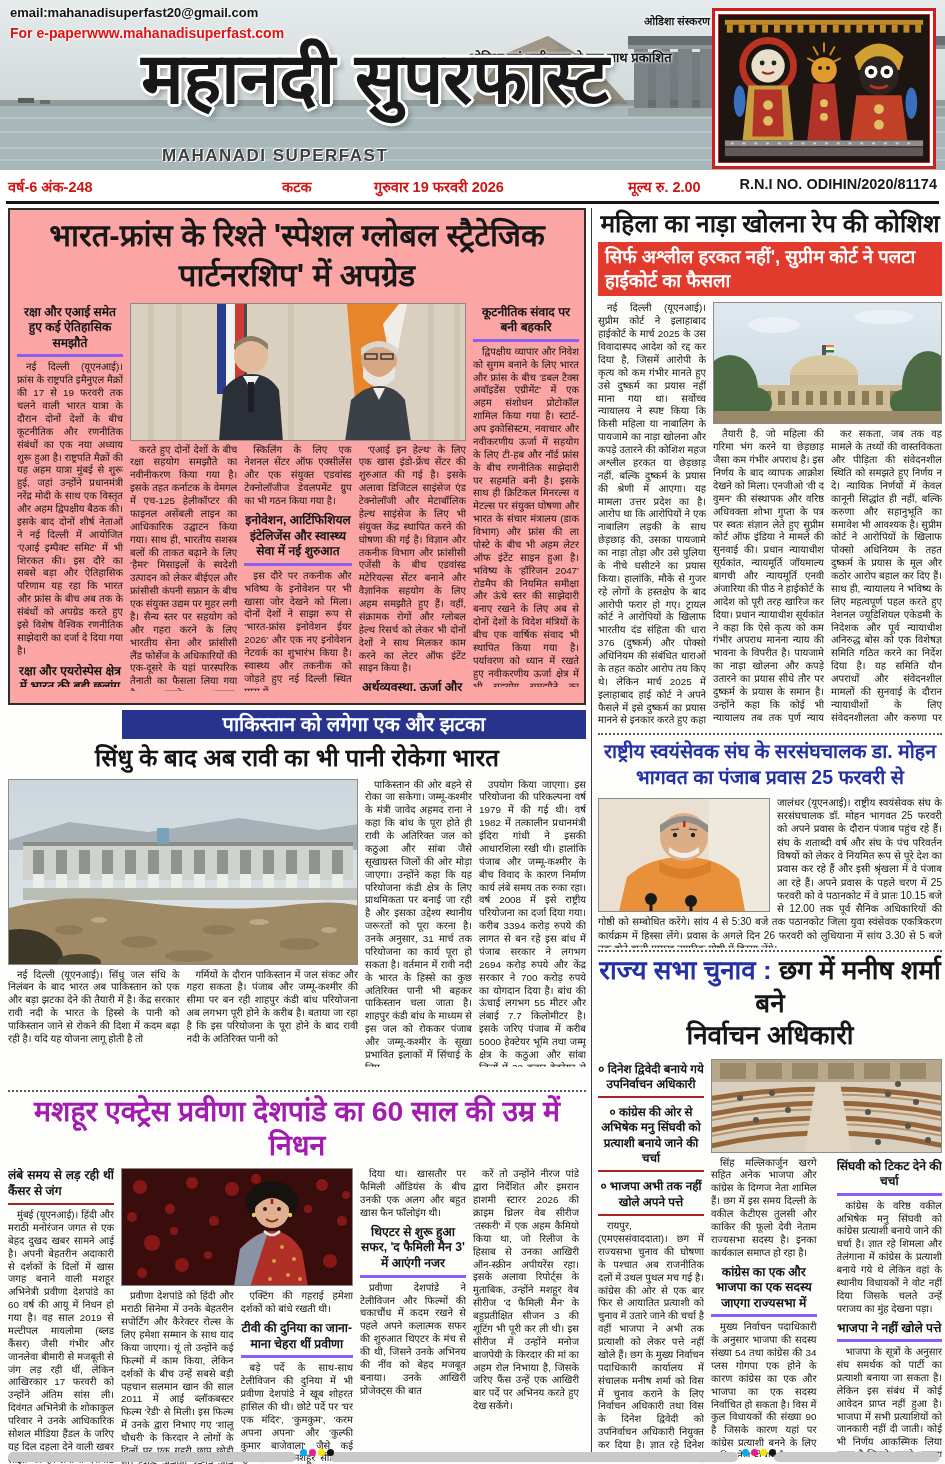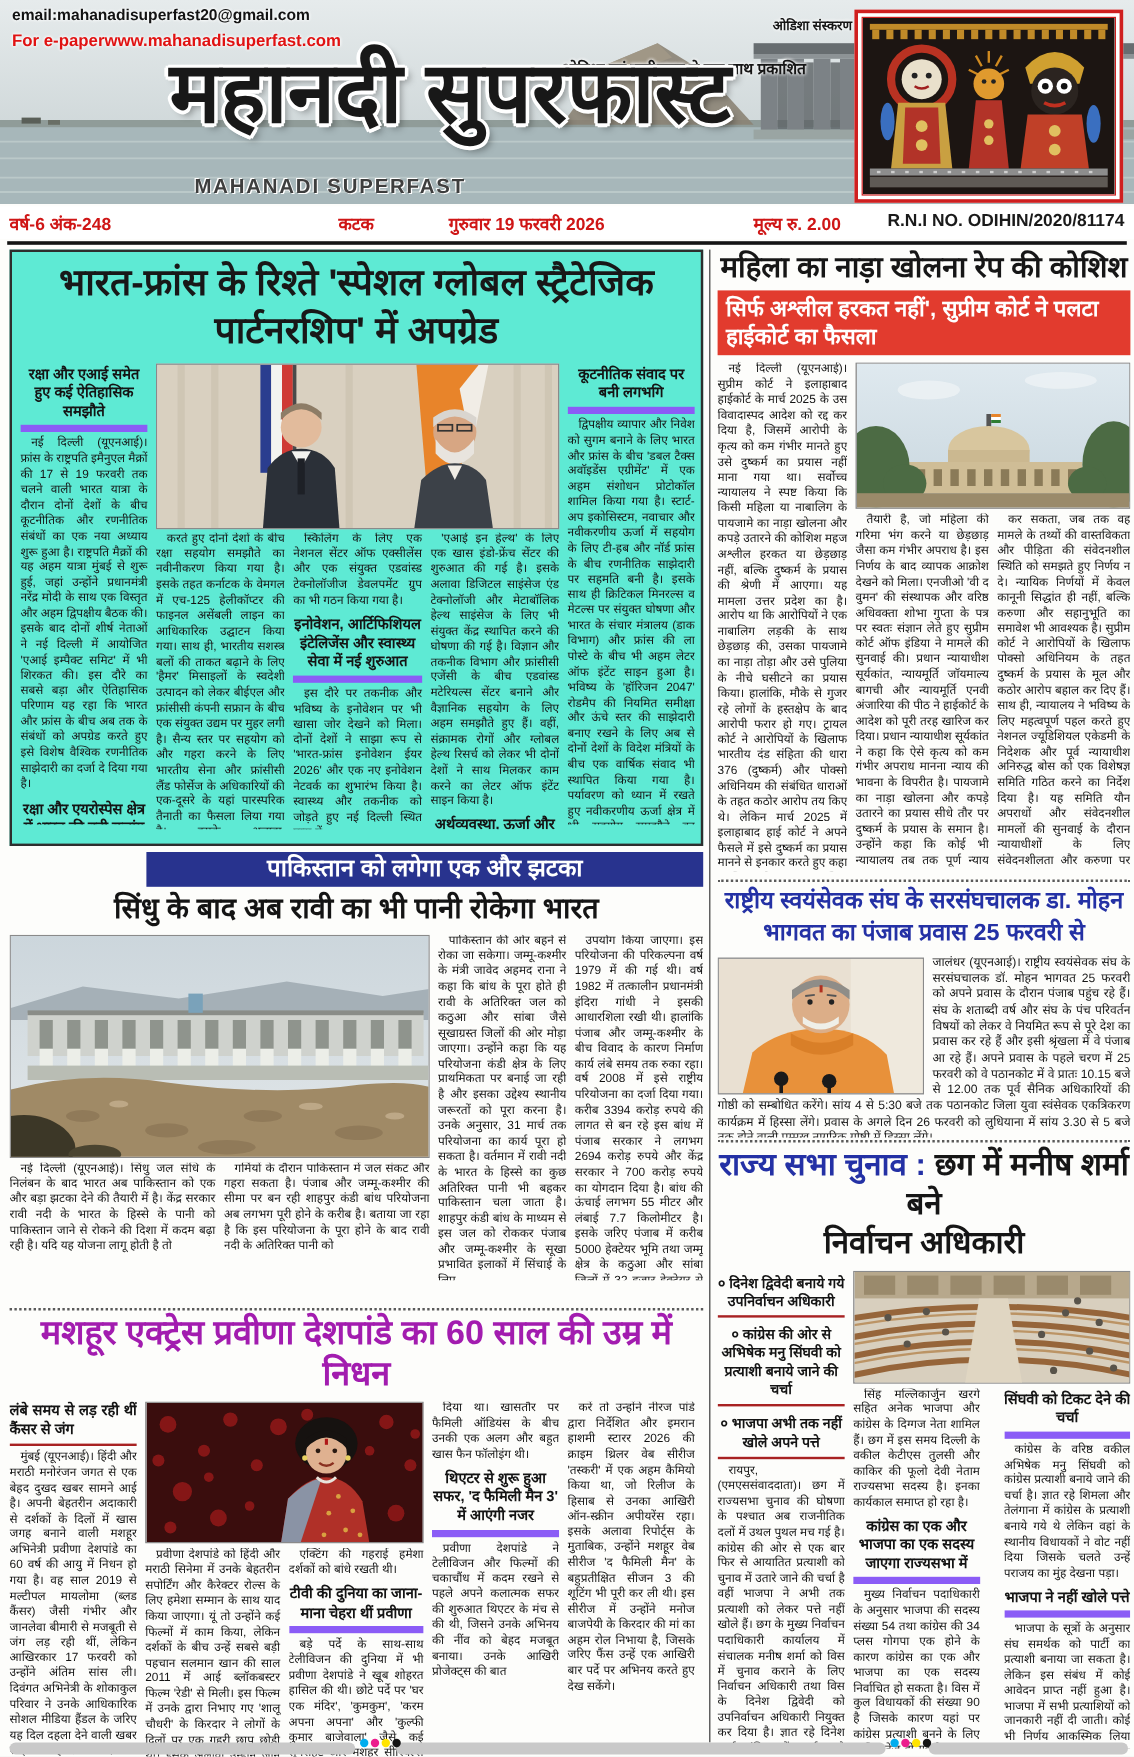--- a/index.html
+++ b/index.html
@@ -22,27 +22,27 @@
 
   .dateline { left:0; top:172px; width:945px; height:27px; background:#fff; }
   .dl { position:absolute; top:4px; font-size:14.5px; font-weight:bold; color:#cf1616; white-space:nowrap; }
   .dl-rni { color:#1a1a1a; }
   .toprule { left:6px; top:201px; width:933px; height:3px; background:#141414; }
   .vrule { left:591px; top:208px; height:1244px; border-left:1.5px solid #3a3a3a; }
 
   
   .ncol { font-size:9.9px; line-height:1.3; text-align:justify; color:#141414; }
   .ncol p { text-indent:9px; }
-  .subhead { font-weight:bold; font-size:12.2px; line-height:1.28; text-align:center; padding:2px 0 3px; border-bottom:6px solid #8b5cf6; margin-bottom:4px; }
+  .subhead { font-weight:bold; font-size:12.2px; line-height:1.28; text-align:center; padding:2px 0 3px; border-bottom:3px solid #8b5cf6; margin-bottom:4px; }
   .subhead.noline { border-bottom:none; margin-bottom:2px; }
   .photo-frame { border:1px solid #8a8a8a; overflow:hidden; background:#ddd; }
   .dotted { border-top:2px dotted #5a5a5a; }
 
   
-  .france-box { left:8px; top:208px; width:578px; height:497px; border:2px solid #2e2e2e; background:#5eead4; overflow:hidden; }
+  .france-box { left:8px; top:208px; width:578px; height:497px; border:2px solid #2e2e2e; background:#fca5a5; overflow:hidden; }
   .fr-headline { font-size:31px; font-weight:bold; text-align:center; line-height:1.3; padding:6px 12px 2px; color:#181818; }
   .fr-body { display:flex; gap:7px; padding:4px 7px; height:392px; overflow:hidden; }
   .fr-colA, .fr-colE { width:106px; flex:none; overflow:hidden; }
   .fr-mid { width:336px; flex:none; }
   .fr-mid-row { display:flex; gap:7px; height:248px; overflow:hidden; margin-top:3px; }
   .fr-mid-row > div { flex:1; overflow:hidden; }
 
   
   .court { left:598px; top:209px; width:344px; }
   .crt-headline { font-size:24.5px; font-weight:bold; text-align:center; line-height:1.2; }
@@ -317,21 +317,21 @@
             <div class="subhead" style="margin-top:3px">इनोवेशन, आर्टिफिशियल इंटेलिजेंस और स्वास्थ्य सेवा में नई शुरुआत</div>
             <p>इस दौरे पर तकनीक और भविष्य के इनोवेशन पर भी खासा जोर देखने को मिला। दोनों देशों ने साझा रूप से 'भारत-फ्रांस इनोवेशन ईयर 2026' और एक नए इनोवेशन नेटवर्क का शुभारंभ किया है। स्वास्थ्य और तकनीक को जोड़ते हुए नई दिल्ली स्थित एम्स में</p>
           </div>
           <div class="ncol">
             <p>'एआई इन हेल्थ' के लिए एक खास इंडो-फ्रेंच सेंटर की शुरुआत की गई है। इसके अलावा डिजिटल साइंसेज एंड टेक्नोलॉजी और मेटाबॉलिक हेल्थ साइंसेज के लिए भी संयुक्त केंद्र स्थापित करने की घोषणा की गई है। विज्ञान और तकनीक विभाग और फ्रांसीसी एजेंसी के बीच एडवांस्ड मटेरियल्स सेंटर बनाने और वैज्ञानिक सहयोग के लिए अहम समझौते हुए हैं। वहीं, संक्रामक रोगों और ग्लोबल हेल्थ रिसर्च को लेकर भी दोनों देशों ने साथ मिलकर काम करने का लेटर ऑफ इंटेंट साइन किया है।</p>
             <div class="subhead noline" style="margin-top:3px">अर्थव्यवस्था, ऊर्जा और</div>
           </div>
         </div>
       </div>
       <div class="fr-colE ncol">
-        <div class="subhead">कूटनीतिक संवाद पर बनी लगभगि</div>
+        <div class="subhead">कूटनीतिक संवाद पर बनी बहकरि</div>
         <p>द्विपक्षीय व्यापार और निवेश को सुगम बनाने के लिए भारत और फ्रांस के बीच 'डबल टैक्स अवॉइडेंस एग्रीमेंट' में एक अहम संशोधन प्रोटोकॉल शामिल किया गया है। स्टार्ट-अप इकोसिस्टम, नवाचार और नवीकरणीय ऊर्जा में सहयोग के लिए टी-हब और नॉर्ड फ्रांस के बीच रणनीतिक साझेदारी पर सहमति बनी है। इसके साथ ही क्रिटिकल मिनरल्स व मेटल्स पर संयुक्त घोषणा और भारत के संचार मंत्रालय (डाक विभाग) और फ्रांस की ला पोस्टे के बीच भी अहम लेटर ऑफ इंटेंट साइन हुआ है। भविष्य के 'हॉरिजन 2047' रोडमैप की नियमित समीक्षा और ऊंचे स्तर की साझेदारी बनाए रखने के लिए अब से दोनों देशों के विदेश मंत्रियों के बीच एक वार्षिक संवाद भी स्थापित किया गया है। पर्यावरण को ध्यान में रखते हुए नवीकरणीय ऊर्जा क्षेत्र में भी सहयोग समझौते का नवीनीकरण किया गया है।</p>
       </div>
     </div>
   </div>
 
   <div class="abs court">
     <div class="crt-headline">महिला का नाड़ा खोलना रेप की कोशिश</div>
     <div class="red-box">सिर्फ अश्लील हरकत नहीं', सुप्रीम कोर्ट ने पलटा हाईकोर्ट का फैसला</div>
     <div class="crt-body">
       <div class="crt-col1 ncol">

